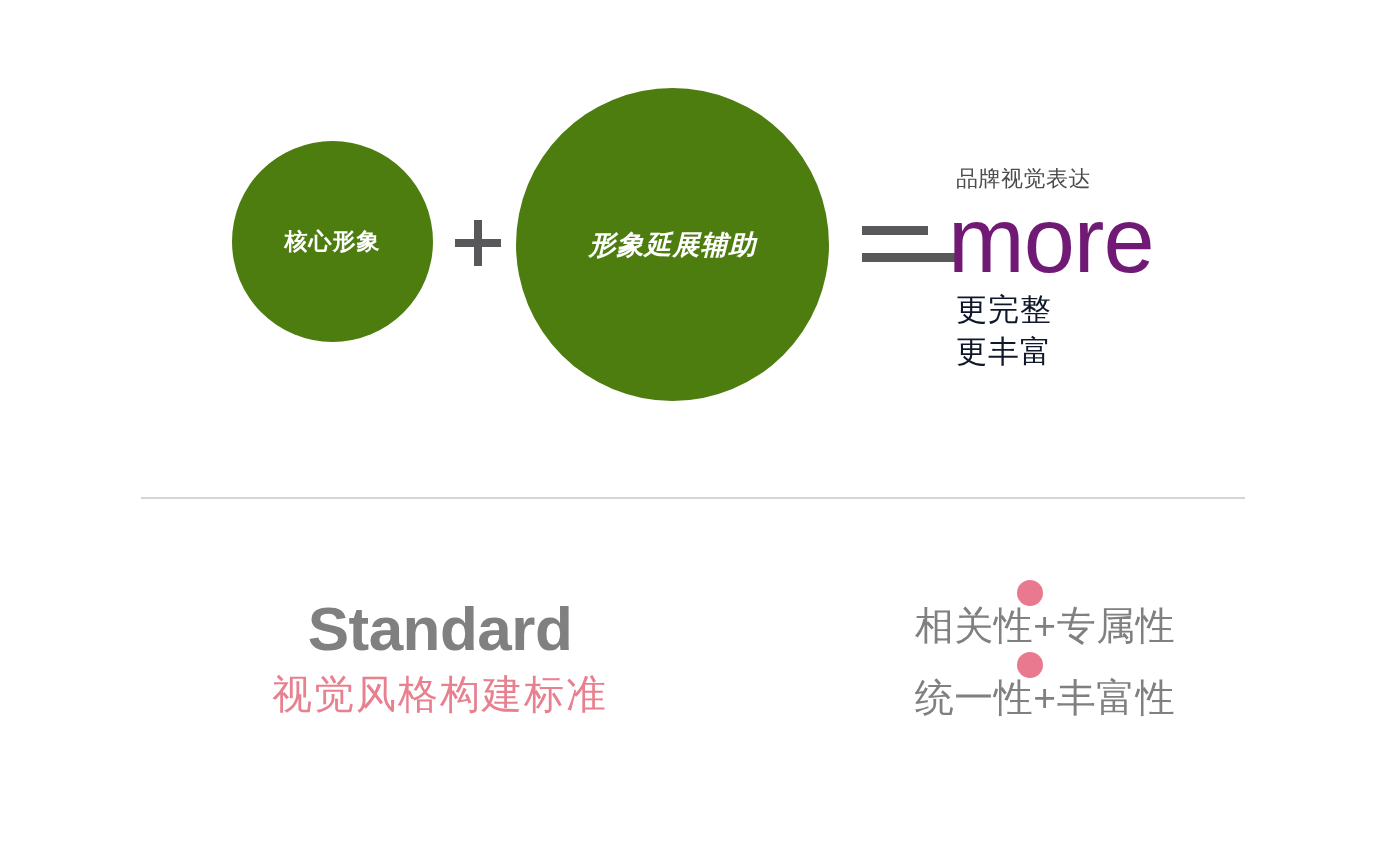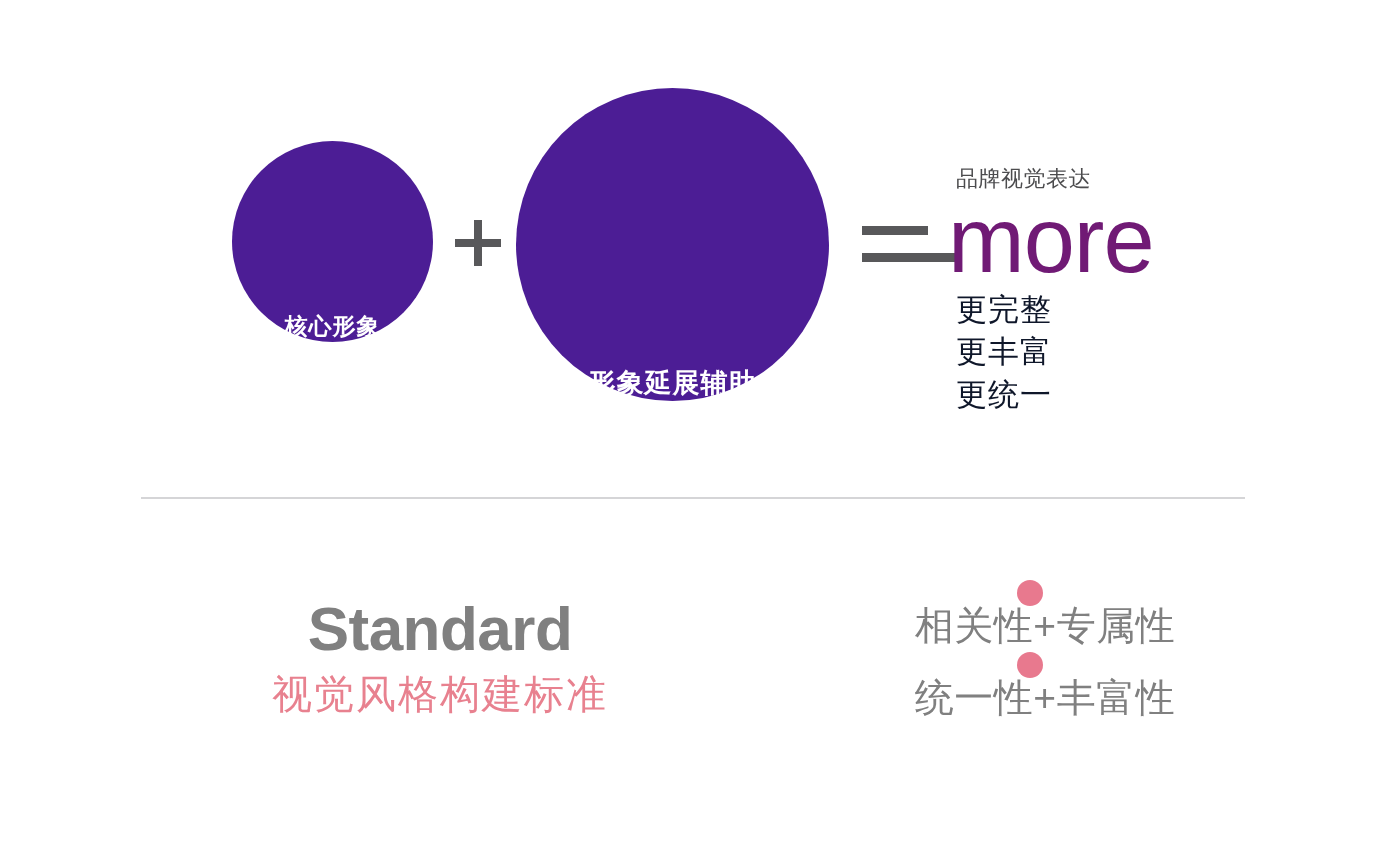--- a/index.html
+++ b/index.html
@@ -25,42 +25,43 @@
     position: absolute;
     left: 0;
     top: 0;
     width: 1400px;
     height: 470px;
   }
 
   .circle {
     position: absolute;
     border-radius: 50%;
-    background: #4c1d95;
+    background: #4d7c0f;
     display: flex;
-    align-items: flex-end;
+    align-items: center;
     justify-content: center;
     color: #ffffff;
     font-weight: bold;
     letter-spacing: 1px;
     -webkit-font-smoothing: antialiased;
   }
   .circle-core {
     left: 232px;
     top: 141px;
     width: 201px;
     height: 201px;
     font-size: 23px;
   }
   .circle-ext {
     left: 516px;
     top: 88px;
     width: 313px;
     height: 313px;
     font-size: 27px;
+    font-style: italic;
   }
 
   
   .plus-sign {
     position: absolute;
     left: 455px;
     top: 220px;
     width: 46px;
     height: 46px;
   }
@@ -230,21 +231,20 @@
       <span class="bar top"></span>
       <span class="bar bottom"></span>
     </div>
 
     <div class="result-block">
       <div class="result-kicker">品牌视觉表达</div>
       <div class="result-word">more</div>
       <div class="result-lines">
         <div class="result-line">更完整</div>
         <div class="result-line">更丰富</div>
-        <div class="result-line">更统一</div>
       </div>
     </div>
 
   </section>
 
   <div class="divider"></div>
 
   <section class="bottom">
 
     <div class="standard-block">

